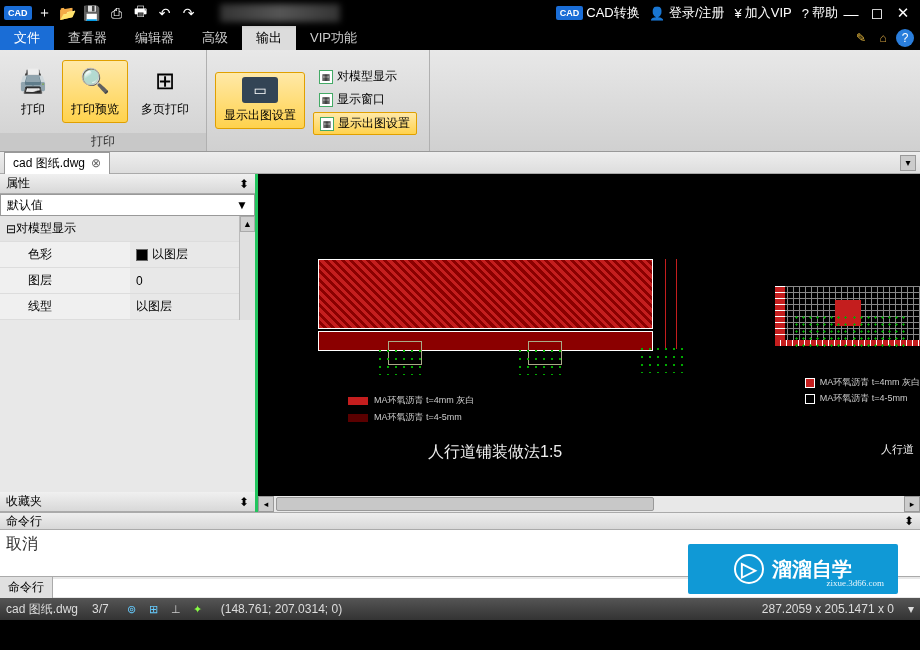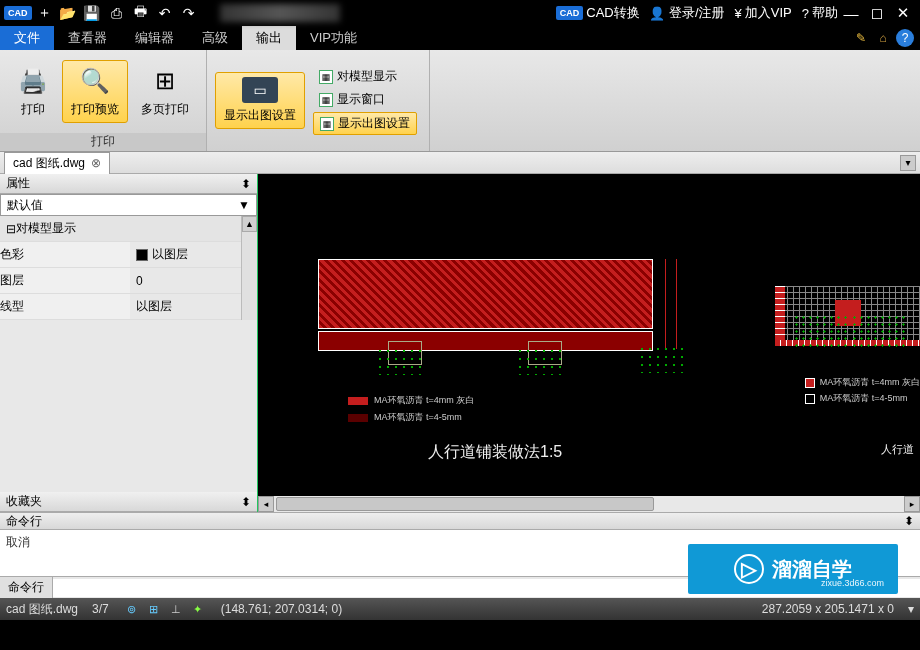--- a/index.html
+++ b/index.html
@@ -36,27 +36,27 @@
 .ribbon-list-item.sel { background: linear-gradient(#ffe9a8,#ffd24d); border: 1px solid #e0a000; border-radius: 2px; }
 .small-square { width: 14px; height: 14px; border: 1px solid #4a6; background: #fff; display: inline-flex; align-items: center; justify-content: center; font-size: 9px; }
 
 .doc-tabs { height: 22px; background: linear-gradient(#eee,#ddd); display: flex; align-items: center; padding: 0 4px; border-bottom: 1px solid #aaa; }
 .doc-tab { background: #fff; border: 1px solid #999; border-bottom: none; padding: 2px 8px; font-size: 12px; display: flex; align-items: center; gap: 6px; cursor: pointer; }
 .doc-tab .close { font-size: 12px; color: #666; }
 .doc-tabs .spacer { flex: 1; }
 .doc-tabs .drop { width: 16px; height: 16px; background: #ccc; border: 1px solid #999; cursor: pointer; display:flex; align-items:center; justify-content:center; font-size:10px;}
 
 .workspace { display: flex; height: 338px; }
-.side-panel { width: 258px; background: #e8e8e8; display: flex; flex-direction: column; border-right: 1px solid #22c55e; }
+.side-panel { width: 258px; background: #e8e8e8; display: flex; flex-direction: column; border-right: 3px solid #22c55e; }
 .panel-header { height: 20px; background: linear-gradient(#f0f0f0,#d8d8d8); border-bottom: 1px solid #aaa; display: flex; align-items: center; padding: 0 6px; font-size: 12px; }
 .panel-header .pin { margin-left: auto; cursor: pointer; }
 .combo { height: 22px; background: #fff; border: 1px solid #999; margin: 0; display: flex; align-items: center; padding: 0 6px; font-size: 12px; }
 .combo .arrow { margin-left: auto; }
 .prop-row { display: flex; height: 26px; align-items: center; border-bottom: 1px solid #ddd; font-size: 12px; }
-.prop-row .k { width: 130px; background: #f0f0f0; height: 100%; display: flex; align-items: center; }
+.prop-row .k { width: 130px; padding-left: 28px; background: #f0f0f0; height: 100%; display: flex; align-items: center; }
 .prop-row .v { flex: 1; padding-left: 6px; display: flex; align-items: center; gap: 4px; }
 .prop-row.head { background: #e4e4e4; }
 .prop-row.head .k { padding-left: 6px; background: transparent; font-weight: normal; }
 .scroll-stub { width: 16px; background: #e0e0e0; border-left: 1px solid #bbb; }
 .prop-wrap { display:flex; }
 .prop-content { flex:1; }
 .scroll-arrow { height:16px; background:#d0d0d0; border:1px solid #aaa; display:flex; align-items:center; justify-content:center; font-size:9px; cursor:pointer;}
 
 .fav-panel .cols { display: flex; font-size: 12px; padding: 4px 6px; gap: 60px; }
 
@@ -83,33 +83,33 @@
 .sw2 { width:10px; height:10px; border:1px solid #fff;}
 
 .hscroll { position:absolute; bottom:0; left:0; right:0; height:16px; background:#ddd; display:flex; align-items:center;}
 .hscroll .arr{width:16px;height:16px;background:#ccc;border:1px solid #999;display:flex;align-items:center;justify-content:center;font-size:9px;cursor:pointer;}
 .hscroll .track{flex:1;background:#e8e8e8;height:16px;position:relative;}
 .hscroll .thumb{position:absolute;left:2px;width:60%;height:14px;top:1px;background:#c8c8c8;border:1px solid #999;border-radius:2px;}
 
 .cmd-panel { background: #e8e8e8; }
 .cmd-header { height: 18px; background: linear-gradient(#eee,#d8d8d8); font-size: 12px; padding: 0 6px; display:flex; align-items:center; border-top:1px solid #aaa; border-bottom:1px solid #aaa;}
 .cmd-header .pin{margin-left:auto;cursor:pointer;}
-.cmd-body { height: 46px; background: #fff; font-size: 12px; padding: 4px 6px; color:#333; }
+.cmd-body { height: 46px; background: #fff; font-size: 16px; padding: 4px 6px; color:#333; }
 .cmd-input-row { height: 22px; display:flex; align-items:center; background:#e8e8e8; border-top:1px solid #aaa;}
 .cmd-input-row .lbl{font-size:12px;padding:0 8px;background:#e0e0e0;height:100%;display:flex;align-items:center;border-right:1px solid #aaa;}
 .cmd-input-row input{flex:1;border:none;background:#fff;height:18px;font-size:12px;padding:0 4px;outline:none;}
 
 .statusbar { height: 22px; background: linear-gradient(#555,#333); display:flex; align-items:center; color:#ddd; font-size:12px; padding: 0 6px; gap: 14px;}
 .statusbar .seg { display:flex; align-items:center; gap:4px;}
 .statusbar .spacer{flex:1;}
 .status-icons span{display:inline-block;width:16px;height:16px;margin:0 1px;cursor:pointer;text-align:center;line-height:16px;font-size:11px;}
 
 .watermark { position: absolute; right: 22px; bottom: 56px; width: 210px; height: 50px; background: #1099d6; display:flex; align-items:center; justify-content:center; gap:8px; color:#fff; font-size:20px; font-weight:bold; border-radius:2px; pointer-events:none; }
 .watermark .play { width:30px; height:30px; border:2px solid #fff; border-radius:50%; display:flex; align-items:center; justify-content:center;}
-.watermark .sub { font-size:9px; font-weight:normal; opacity:0.9; position:absolute; bottom:6px; right:14px;}
+.watermark .sub { font-size:9px; font-weight:normal; opacity:0.9; position:absolute; bottom:6px; right:14px;font-family:Liberation Serif, serif;}
 </style>
 </head>
 <body>
 
 <div class="titlebar">
   <div class="left-icons">
     <span class="cad-badge">CAD</span>
     <div class="icon-btn">＋</div>
     <div class="icon-btn">📂</div>
     <div class="icon-btn">💾</div>

